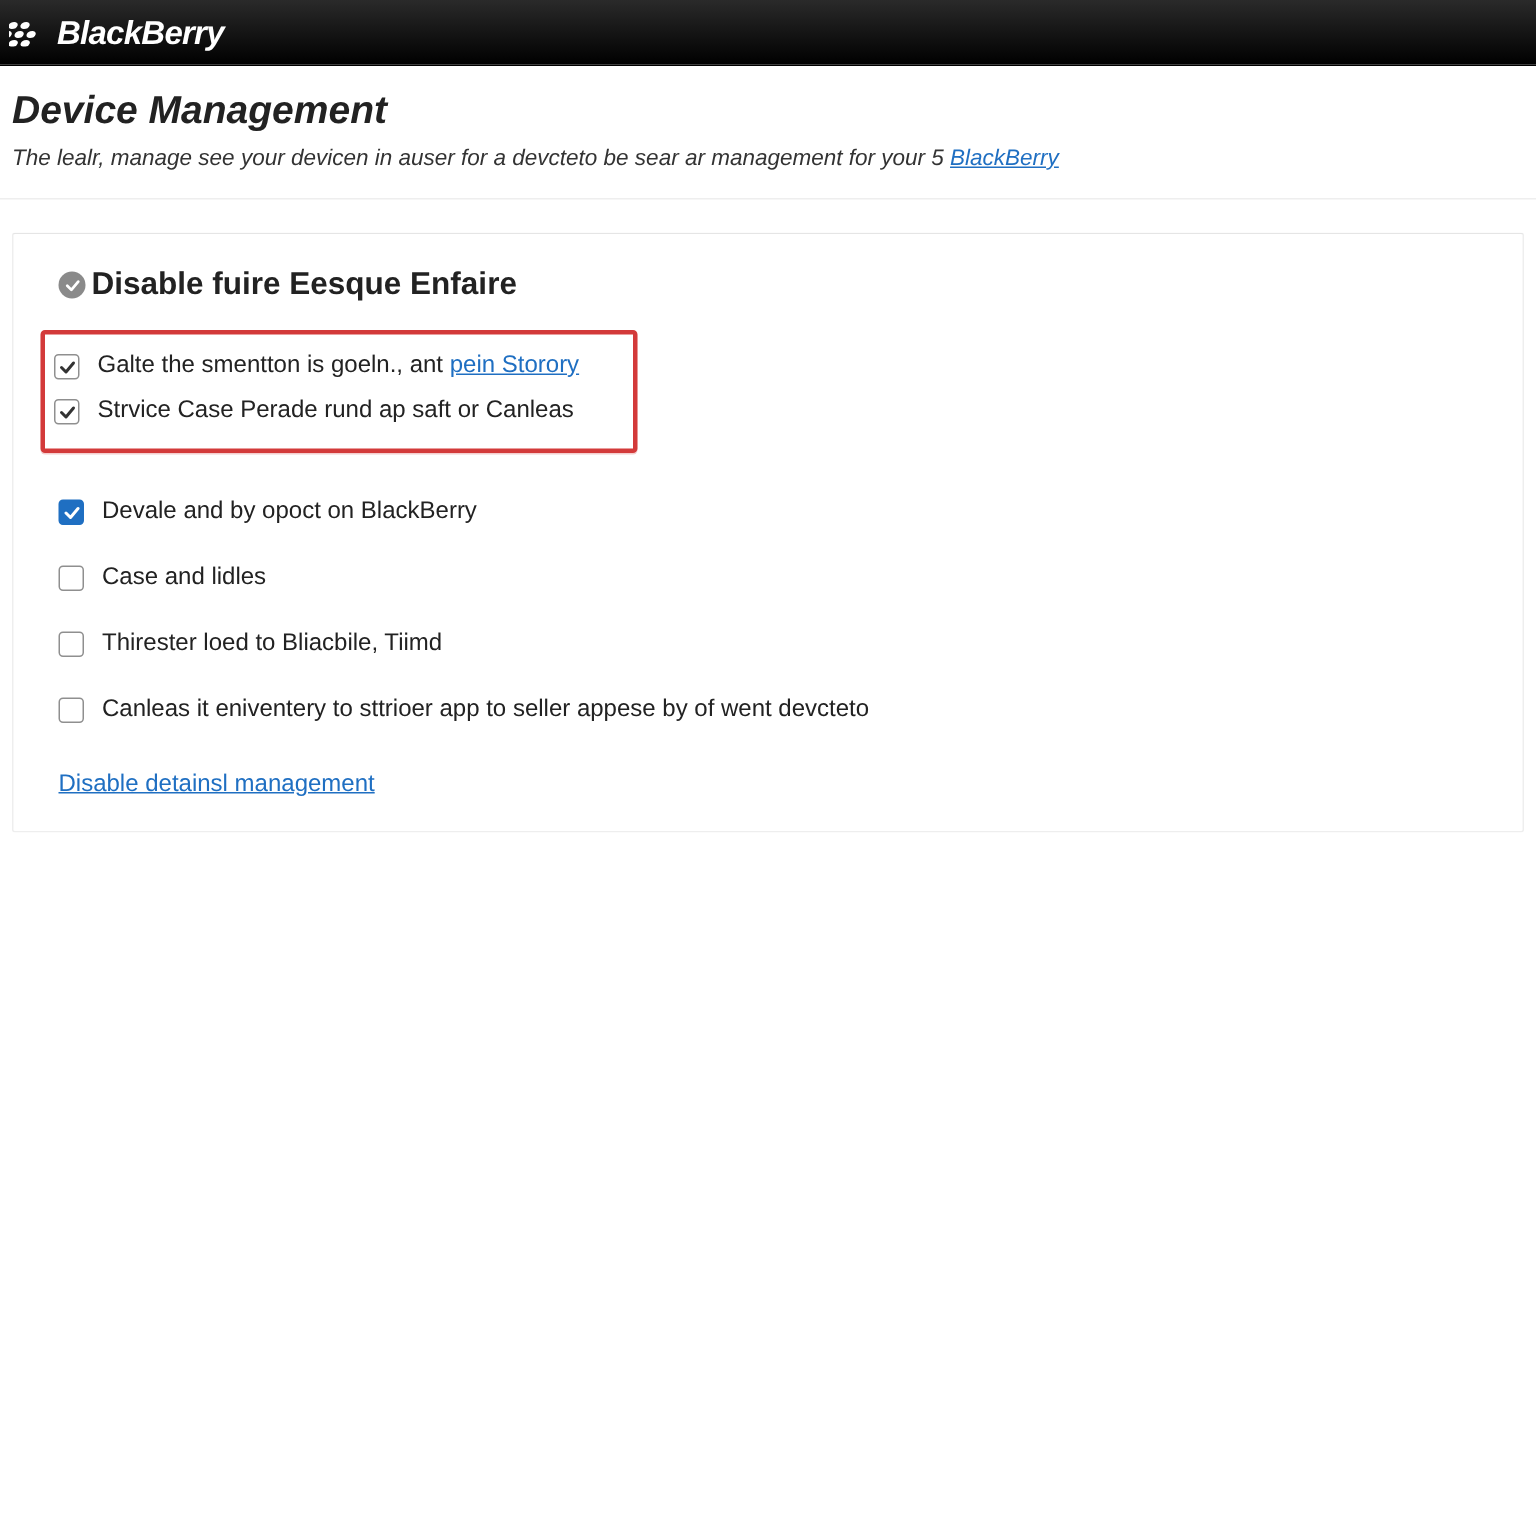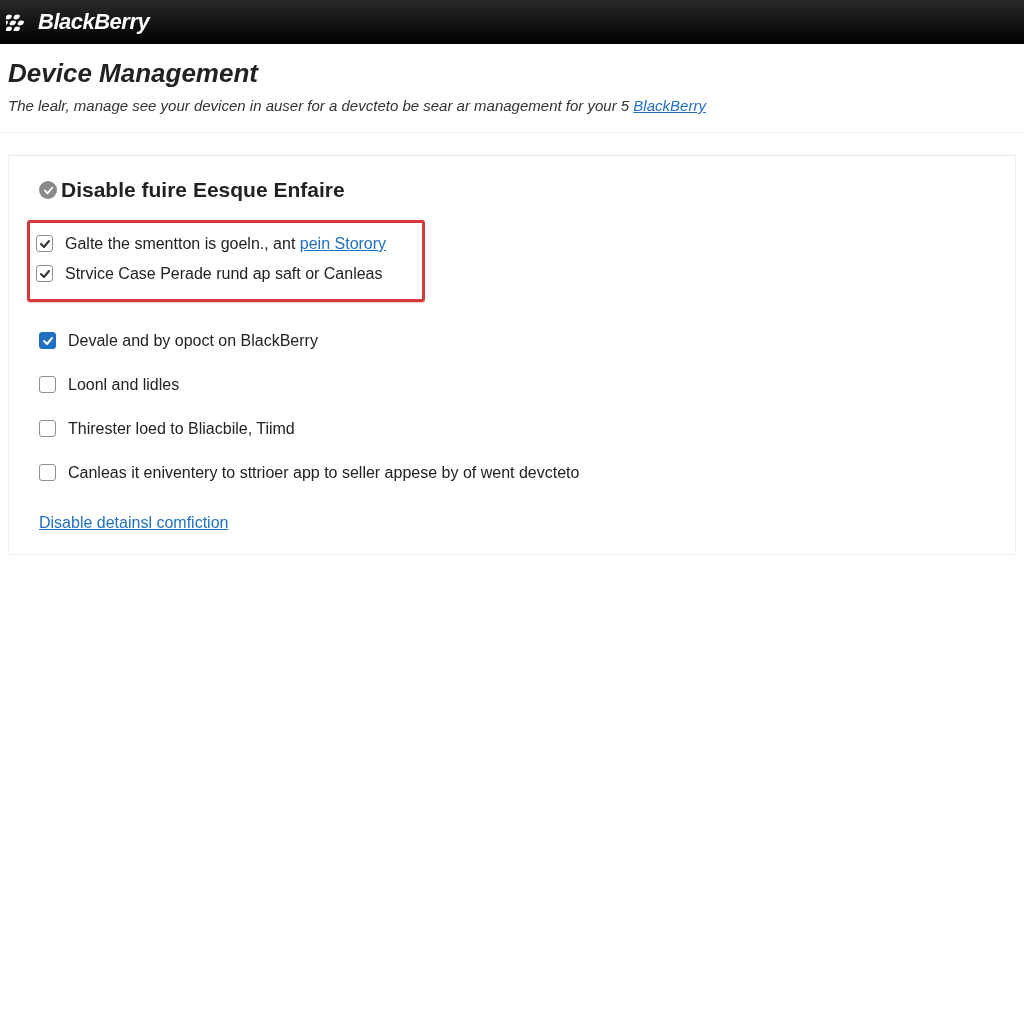--- a/index.html
+++ b/index.html
@@ -35,21 +35,21 @@
   .highlight-box {
     border: 3px solid #d33a3a;
     border-radius: 3px;
     padding: 6px 6px 10px 6px;
     margin-left: -12px;
     margin-right: 560px;
     margin-bottom: 24px;
     box-shadow: 0 1px 0 rgba(211,58,58,0.25);
   }
 
-  .opt-row { display: flex; align-items: flex-start; gap: 12px; padding: 6px 0; font-size: 16px; color: #222; }
+  .opt-row { display: flex; align-items: flex-end; gap: 12px; padding: 6px 0; font-size: 16px; color: #222; }
   .opt-row .lbl { }
   .opt-row a { color: #1f6fc2; text-decoration: underline; }
 
   .cb {
     width: 17px; height: 17px; border: 1.5px solid #8f8f8f; border-radius: 3px; background: #fff; display: inline-flex; align-items: center; justify-content: center; flex-shrink: 0;
   }
   .cb.checked { }
   .cb.checked svg { width: 12px; height: 12px; display: block; }
   .cb svg { display: none; }
   .cb.blue { background: #1f6fc2; border-color: #1f6fc2; }
@@ -128,33 +128,33 @@
         <svg viewBox="0 0 12 12">
             <path d="M2 6 L5 9 L10 3" stroke="#fff" stroke-width="2" fill="none" stroke-linecap="round" stroke-linejoin="round"></path>
           </svg>
       </span>
       <span class="lbl">Devale and by opoct on BlackBerry</span>
     </div>
     <div class="opt-row">
       <span class="cb">
         
       </span>
-      <span class="lbl">Loonl and lidles</span>
+      <span class="lbl">Case and lidles</span>
     </div>
     <div class="opt-row">
       <span class="cb">
         
       </span>
       <span class="lbl">Thirester loed to Bliacbile, Tiimd</span>
     </div>
     <div class="opt-row">
       <span class="cb">
         
       </span>
       <span class="lbl">Canleas it eniventery to sttrioer app to seller appese by of went devcteto</span>
     </div>
   </div>
 
   <div class="footer-link">
-    <a href="#">Disable detainsl comfiction</a>
+    <a href="#">Disable detainsl management</a>
   </div>
 
 </div>
 
 </body></html>

